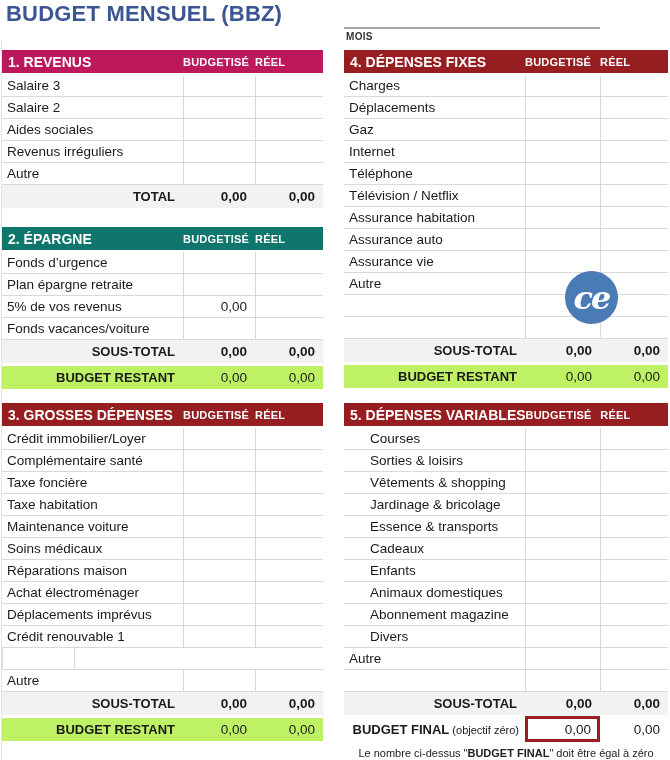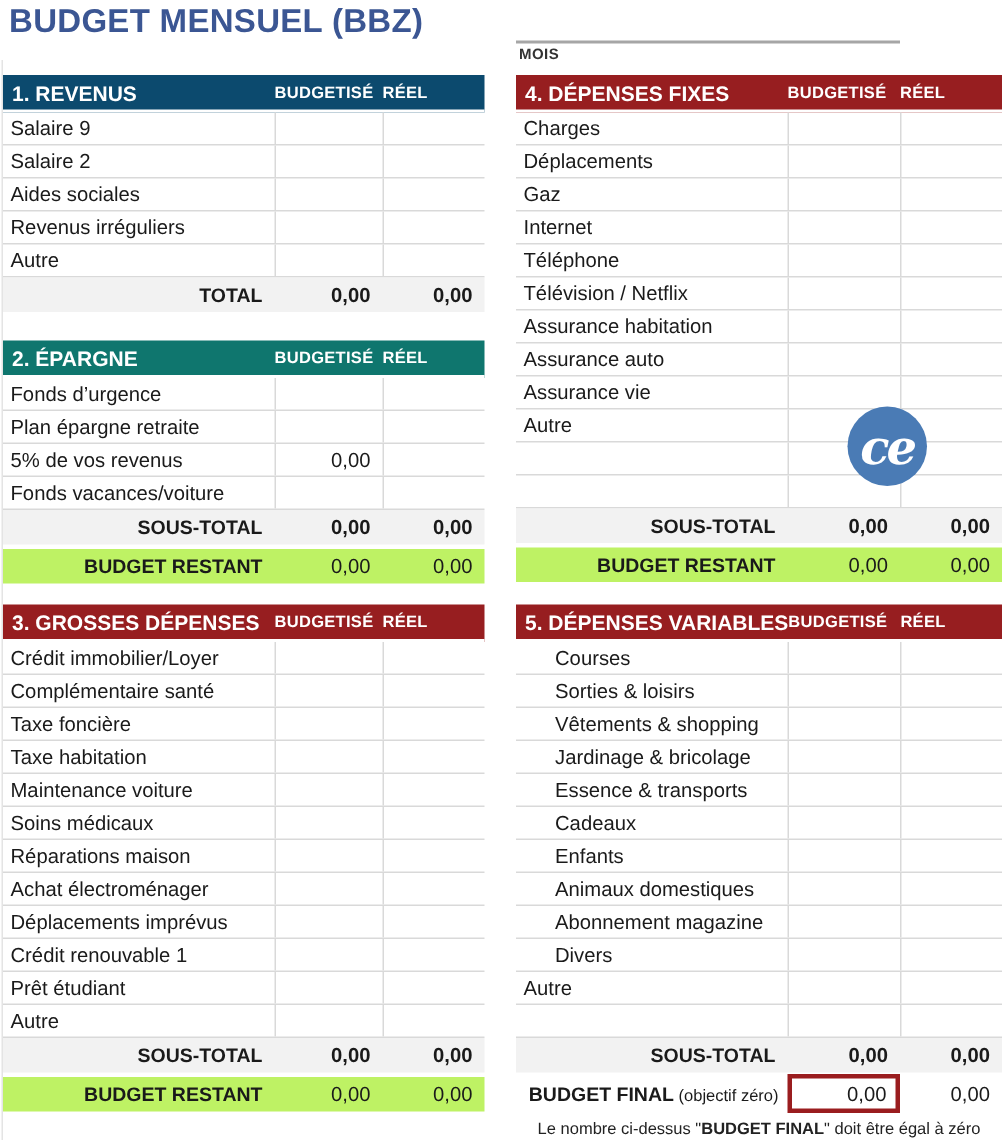--- a/index.html
+++ b/index.html
@@ -12,21 +12,21 @@
   #page-title{position:absolute;left:6px;top:1px;font-size:22px;font-weight:bold;color:#3B5693;letter-spacing:.2px;white-space:nowrap}
 
   .col{position:absolute;top:0;height:760px}
   #col-left{left:2px;width:321px}
   #col-right{left:344px;width:324px}
 
   .tbl{position:absolute;left:0;right:0}
   #t1{top:50px} #t2{top:227px} #t3{top:403px} #t4{top:50px} #t5{top:403px}
 
   .thead{display:flex;align-items:center;height:25px;color:#fff;font-weight:bold;border-bottom:2px solid #fff;box-sizing:border-box}
-  .thead.green{background:#0c4a6e}
+  .thead.green{background:#be185d}
   .thead.blue{background:#0f766e}
   .thead.red{background:#971E20}
   .thead .tt{flex:1;font-size:14px;padding-left:6px;white-space:nowrap}
   .thead .tc{font-size:11px;text-align:left;letter-spacing:.2px}
   .tc.b{width:72px} .tc.r{width:68px}
   #col-right .tc.b{width:75px}
 
   .row{display:flex;height:22px;box-sizing:border-box;border-bottom:1px solid #D9D9D9;align-items:center;font-size:13.5px}
   .row .c-label{flex:1;padding-left:5px;white-space:nowrap;overflow:hidden;height:100%;display:flex;align-items:center}
   .row.indent .c-label{padding-left:26px}
@@ -69,21 +69,21 @@
 <div class="col" id="col-left">
 
   <div class="tbl" id="t1">
     <div class="thead green">
       <div class="tt">1. REVENUS</div>
       <div class="tc b">BUDGETISÉ</div>
       <div class="tc r">RÉEL</div>
     </div>
     <div class="rows">
         <div class="row">
-          <div class="c-label">Salaire 9</div>
+          <div class="c-label">Salaire 3</div>
           <div class="c-val b"></div>
           <div class="c-val r"></div>
         </div>
         <div class="row">
           <div class="c-label">Salaire 2</div>
           <div class="c-val b"></div>
           <div class="c-val r"></div>
         </div>
         <div class="row">
           <div class="c-label">Aides sociales</div>
@@ -199,21 +199,20 @@
           <div class="c-label">Déplacements imprévus</div>
           <div class="c-val b"></div>
           <div class="c-val r"></div>
         </div>
         <div class="row">
           <div class="c-label">Crédit renouvable 1</div>
           <div class="c-val b"></div>
           <div class="c-val r"></div>
         </div>
         <div class="row">
-          <div class="c-label">Prêt étudiant</div>
           <div class="c-val b"></div>
           <div class="c-val r"></div>
         </div>
         <div class="row">
           <div class="c-label">Autre</div>
           <div class="c-val b"></div>
           <div class="c-val r"></div>
         </div>
       </div>
     <div class="trow gray">

